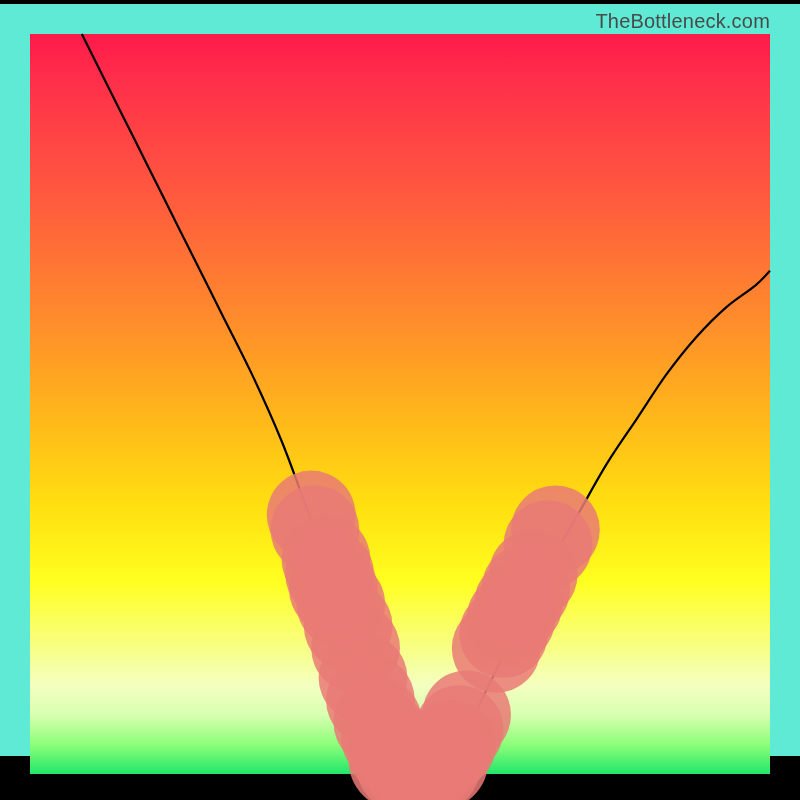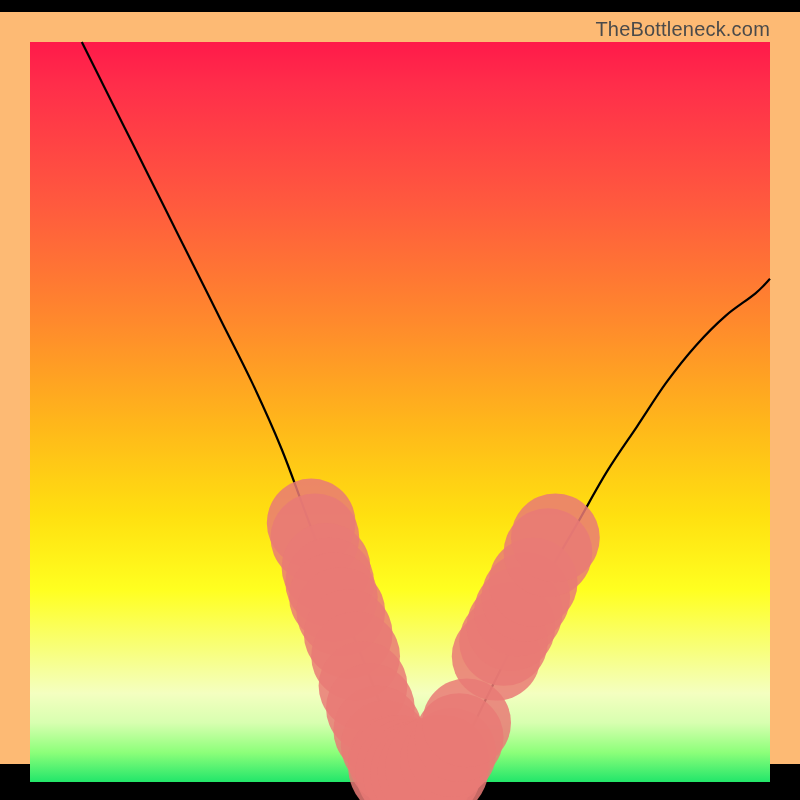--- a/index.html
+++ b/index.html
@@ -6,25 +6,25 @@
     margin: 0;
     padding: 0;
     width: 800px;
     height: 800px;
     overflow: hidden;
     background: #000;
     font-family: Arial, Helvetica, sans-serif;
   }
   .frame {
     position: absolute;
-    top: 12px;
+    top: 4px;
     left: 0;
     width: 800px;
     height: 752px;
-    background: #fdba74;
+    background: #5eead4;
   }
   .plot-area {
     position: absolute;
     top: 30px;
     left: 30px;
     width: 740px;
     height: 740px;
     
     background: linear-gradient(
       to bottom,

